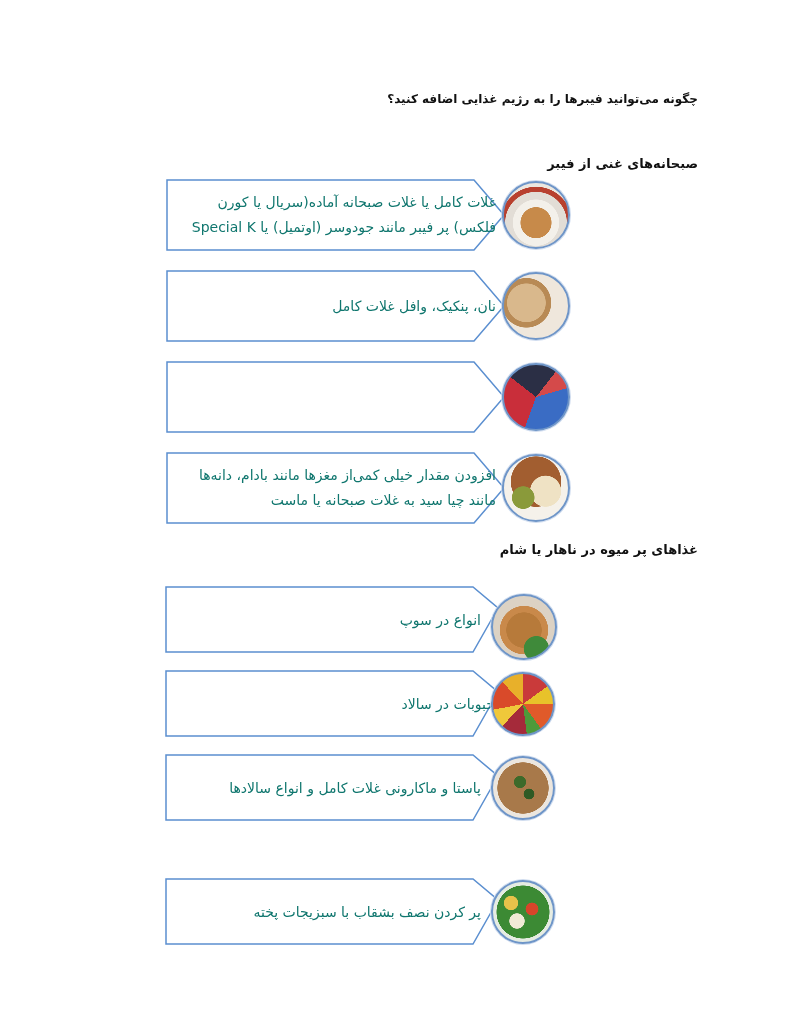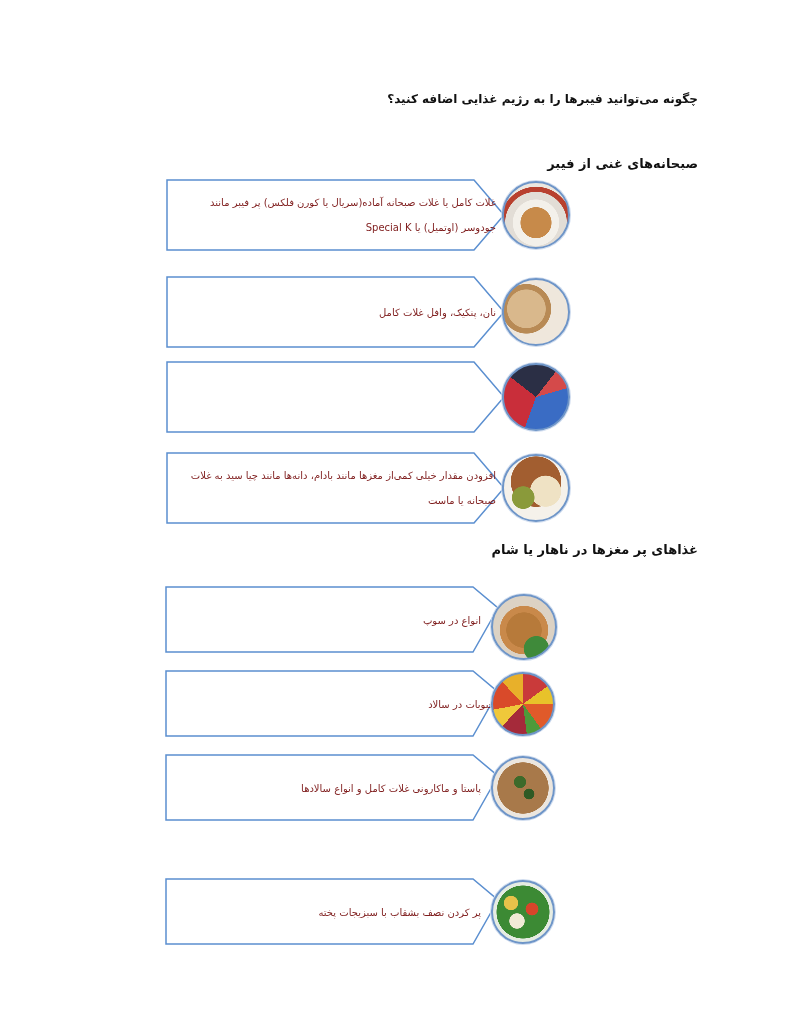--- a/index.html
+++ b/index.html
@@ -12,21 +12,21 @@
       font-weight:bold; font-size:12px; white-space:nowrap;
     }
     .section-head {
       position:absolute; right:93px; direction:rtl;
       font-weight:bold; font-size:13px; white-space:nowrap;
     }
     .item { position:absolute; }
     .item svg.frame { position:absolute; left:0; top:0; overflow:visible; }
     .item .text {
       position:absolute; direction:rtl; text-align:right;
-      font-size:10px; line-height:25px; color:#7f1d1d;
+      font-size:14px; line-height:25px; color:#0f766e;
       display:flex; align-items:center; justify-content:flex-start;
     }
     .item .pic {
       position:absolute; border-radius:50%; border:2px solid #6e95c8;
       box-shadow:0 0 0 1px #cfdcef; overflow:hidden; box-sizing:border-box;
     }
   </style>
 </head>
 <body>
 
@@ -36,21 +36,21 @@
   <div class="section-head" style="top:156px;">صبحانه‌های غنی از فیبر</div>
 
   <div class="item" style="left:166px; top:179px; width:410px; height:72px;">
     <svg class="frame" width="340" height="72">
       <polygon points="1,1 308,1 338,36 308,71 1,71" fill="#fff" stroke="#5b8fd0" stroke-width="1.5"></polygon>
     </svg>
     <div class="text" style="left:14px; top:4px; width:316px; height:64px;">غلات کامل یا غلات صبحانه آماده(سریال یا کورن فلکس) پر فیبر مانند جودوسر (اوتمیل)  یا Special K</div>
     <div class="pic" style="left:336px; top:2px; width:68px; height:68px; background:radial-gradient(circle at 50% 62%, #c78a4a 0 30%, #f3f0ea 31% 45%, #e2ddd6 46% 60%, #b8402f 61% 70%, #ece7e0 71%);"></div>
   </div>
 
-  <div class="item" style="left:166px; top:276px; width:410px; height:84px;padding-left:47px;">
+  <div class="item" style="left:166px; top:270px; width:410px; height:84px;padding-left:47px;">
     <svg class="frame" width="340" height="72">
       <polygon points="1,1 308,1 338,36 308,71 1,71" fill="#fff" stroke="#5b8fd0" stroke-width="1.5"></polygon>
     </svg>
     <div class="text" style="left:14px; top:4px; width:316px; height:64px;">نان، پنکیک، وافل غلات کامل</div>
     <div class="pic" style="left:336px; top:2px; width:68px; height:68px; background:radial-gradient(circle at 35% 45%, #d9b88c 0 35%, #b88a55 36% 45%, #efe7dc 46%);"></div>
   </div>
 
   <div class="item" style="left:166px; top:361px; width:410px; height:72px;">
     <svg class="frame" width="340" height="72">
       <polygon points="1,1 308,1 338,36 308,71 1,71" fill="#fff" stroke="#5b8fd0" stroke-width="1.5"></polygon>
@@ -59,21 +59,21 @@
   </div>
 
   <div class="item" style="left:166px; top:452px; width:410px; height:88px;">
     <svg class="frame" width="340" height="72">
       <polygon points="1,1 308,1 338,36 308,71 1,71" fill="#fff" stroke="#5b8fd0" stroke-width="1.5"></polygon>
     </svg>
     <div class="text" style="left:10px; top:4px; width:320px; height:64px;">افزودن مقدار خیلی کمی‌از مغزها مانند بادام، دانه‌ها مانند چیا سید به غلات صبحانه یا ماست</div>
     <div class="pic" style="left:336px; top:2px; width:68px; height:68px; background:radial-gradient(circle at 30% 65%, #8a9a3a 0 18%, transparent 19%), radial-gradient(circle at 65% 55%, #efe2c4 0 28%, transparent 29%), radial-gradient(circle at 50% 40%, #a25e30 0 50%, #f5f1ea 51%);"></div>
   </div>
 
-  <div class="section-head" style="top:542px;">غذاهای پر مغزها در ناهار یا شام</div>
+  <div class="section-head" style="top:542px;">غذاهای پر میوه در ناهار یا شام</div>
 
   <div class="item" style="left:165px; top:586px; width:400px; height:68px;">
     <svg class="frame" width="340" height="68">
       <polygon points="1,1 308,1 333,22 308,66 1,66" fill="#fff" stroke="#5b8fd0" stroke-width="1.5"></polygon>
     </svg>
     <div class="text" style="left:14px; top:4px; width:302px; height:60px;">انواع در سوپ</div>
     <div class="pic" style="left:326px; top:8px; width:66px; height:66px; background:radial-gradient(circle at 70% 85%, #3f8a3a 0 18%, transparent 19%), radial-gradient(circle at 50% 55%, #b77a3a 0 38%, #c9894a 39% 52%, #dcd2c4 53%);"></div>
   </div>
 
   <div class="item" style="left:165px; top:670px; width:400px; height:68px;">

